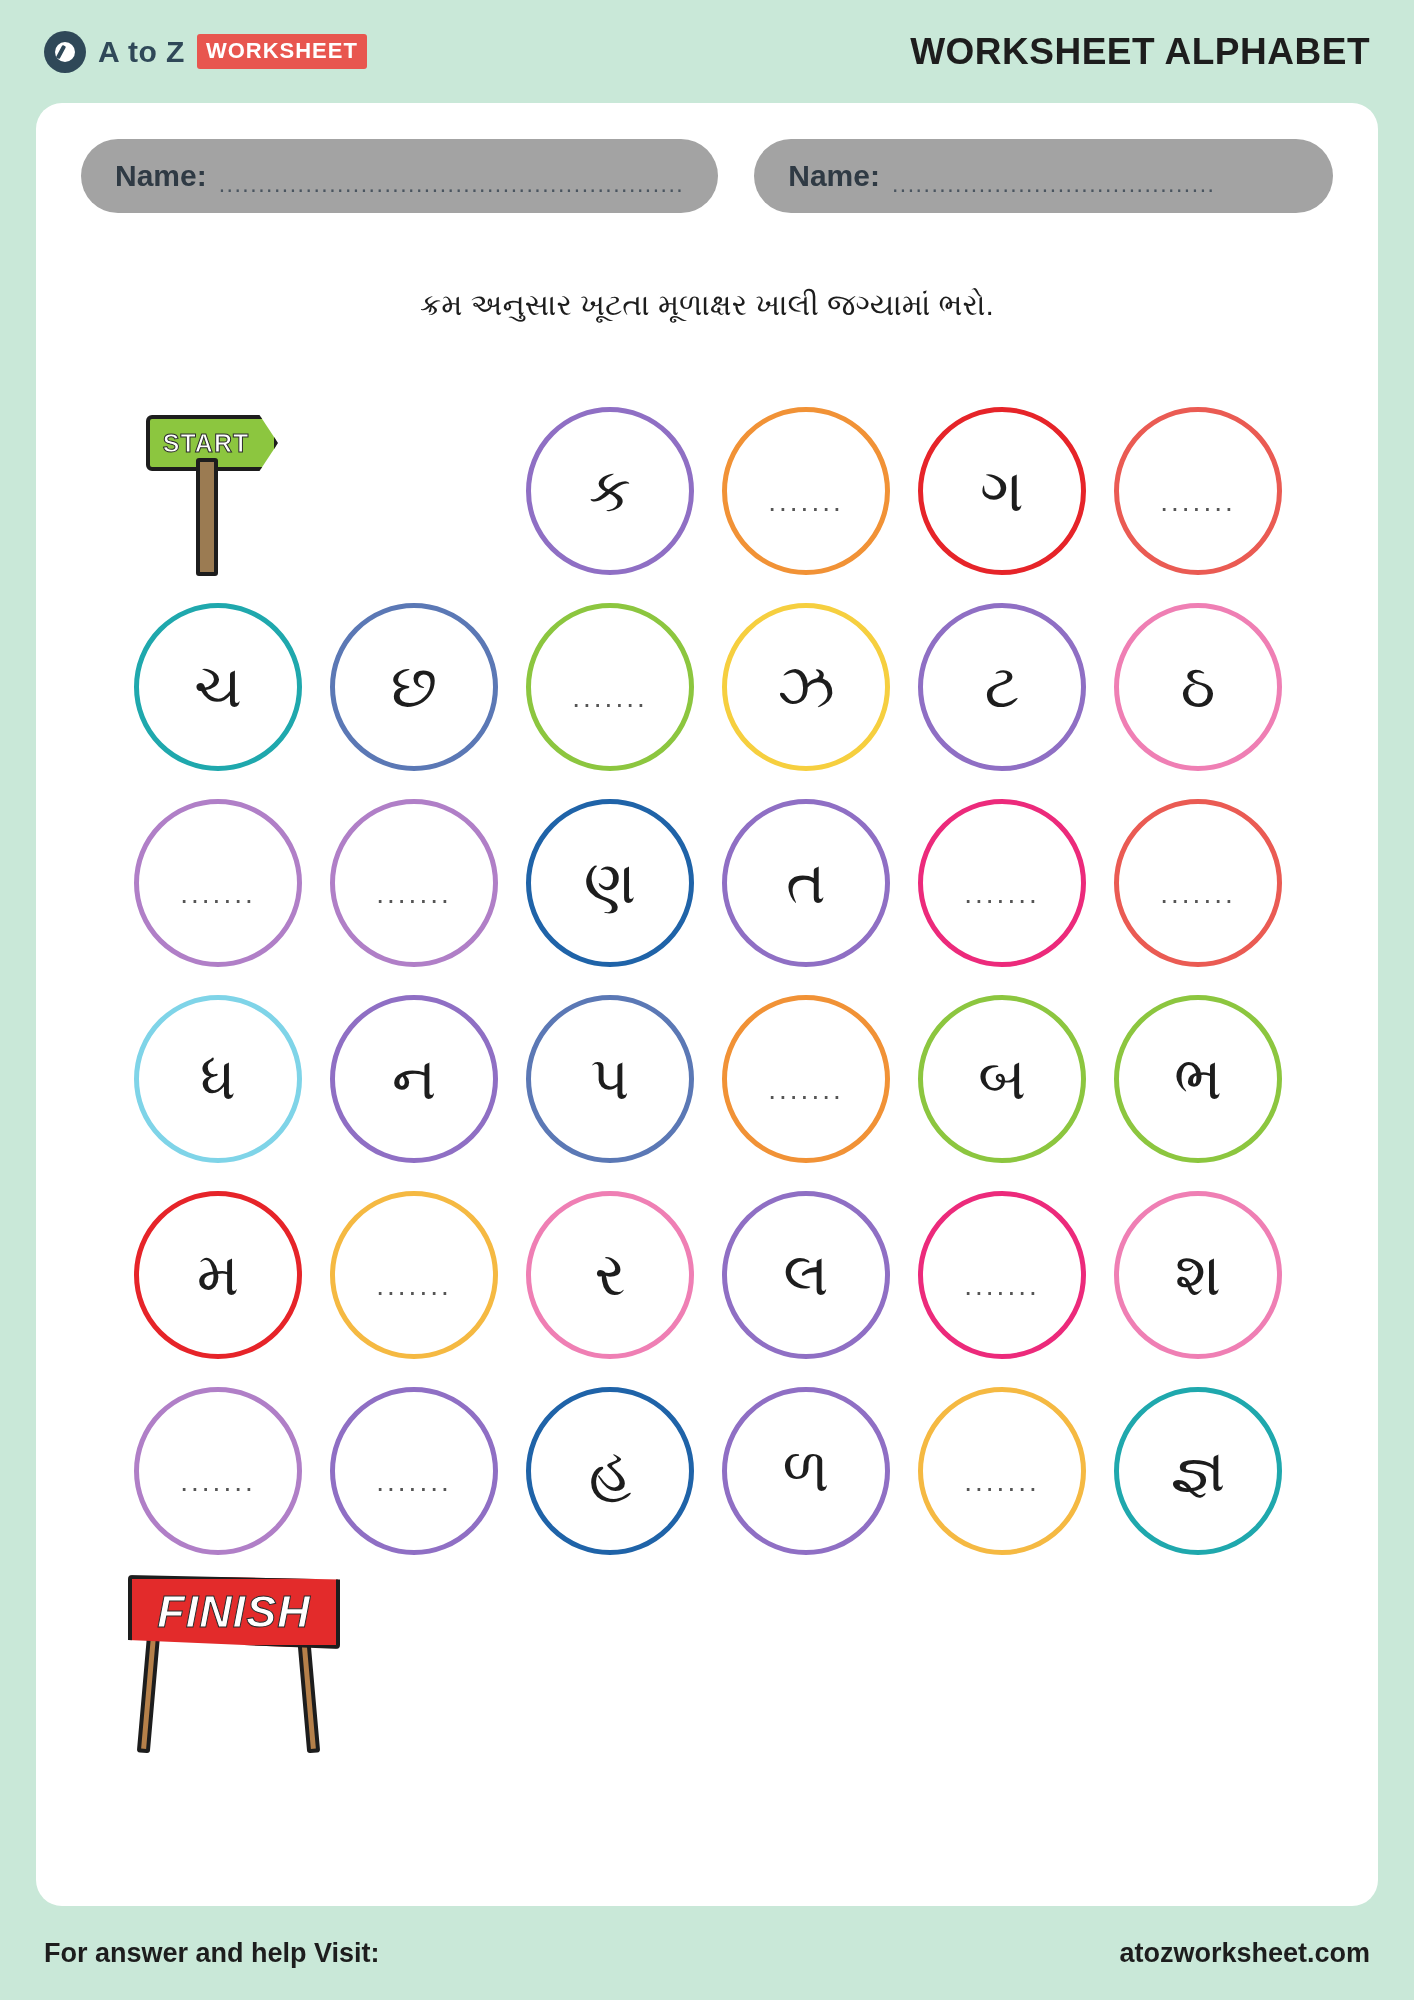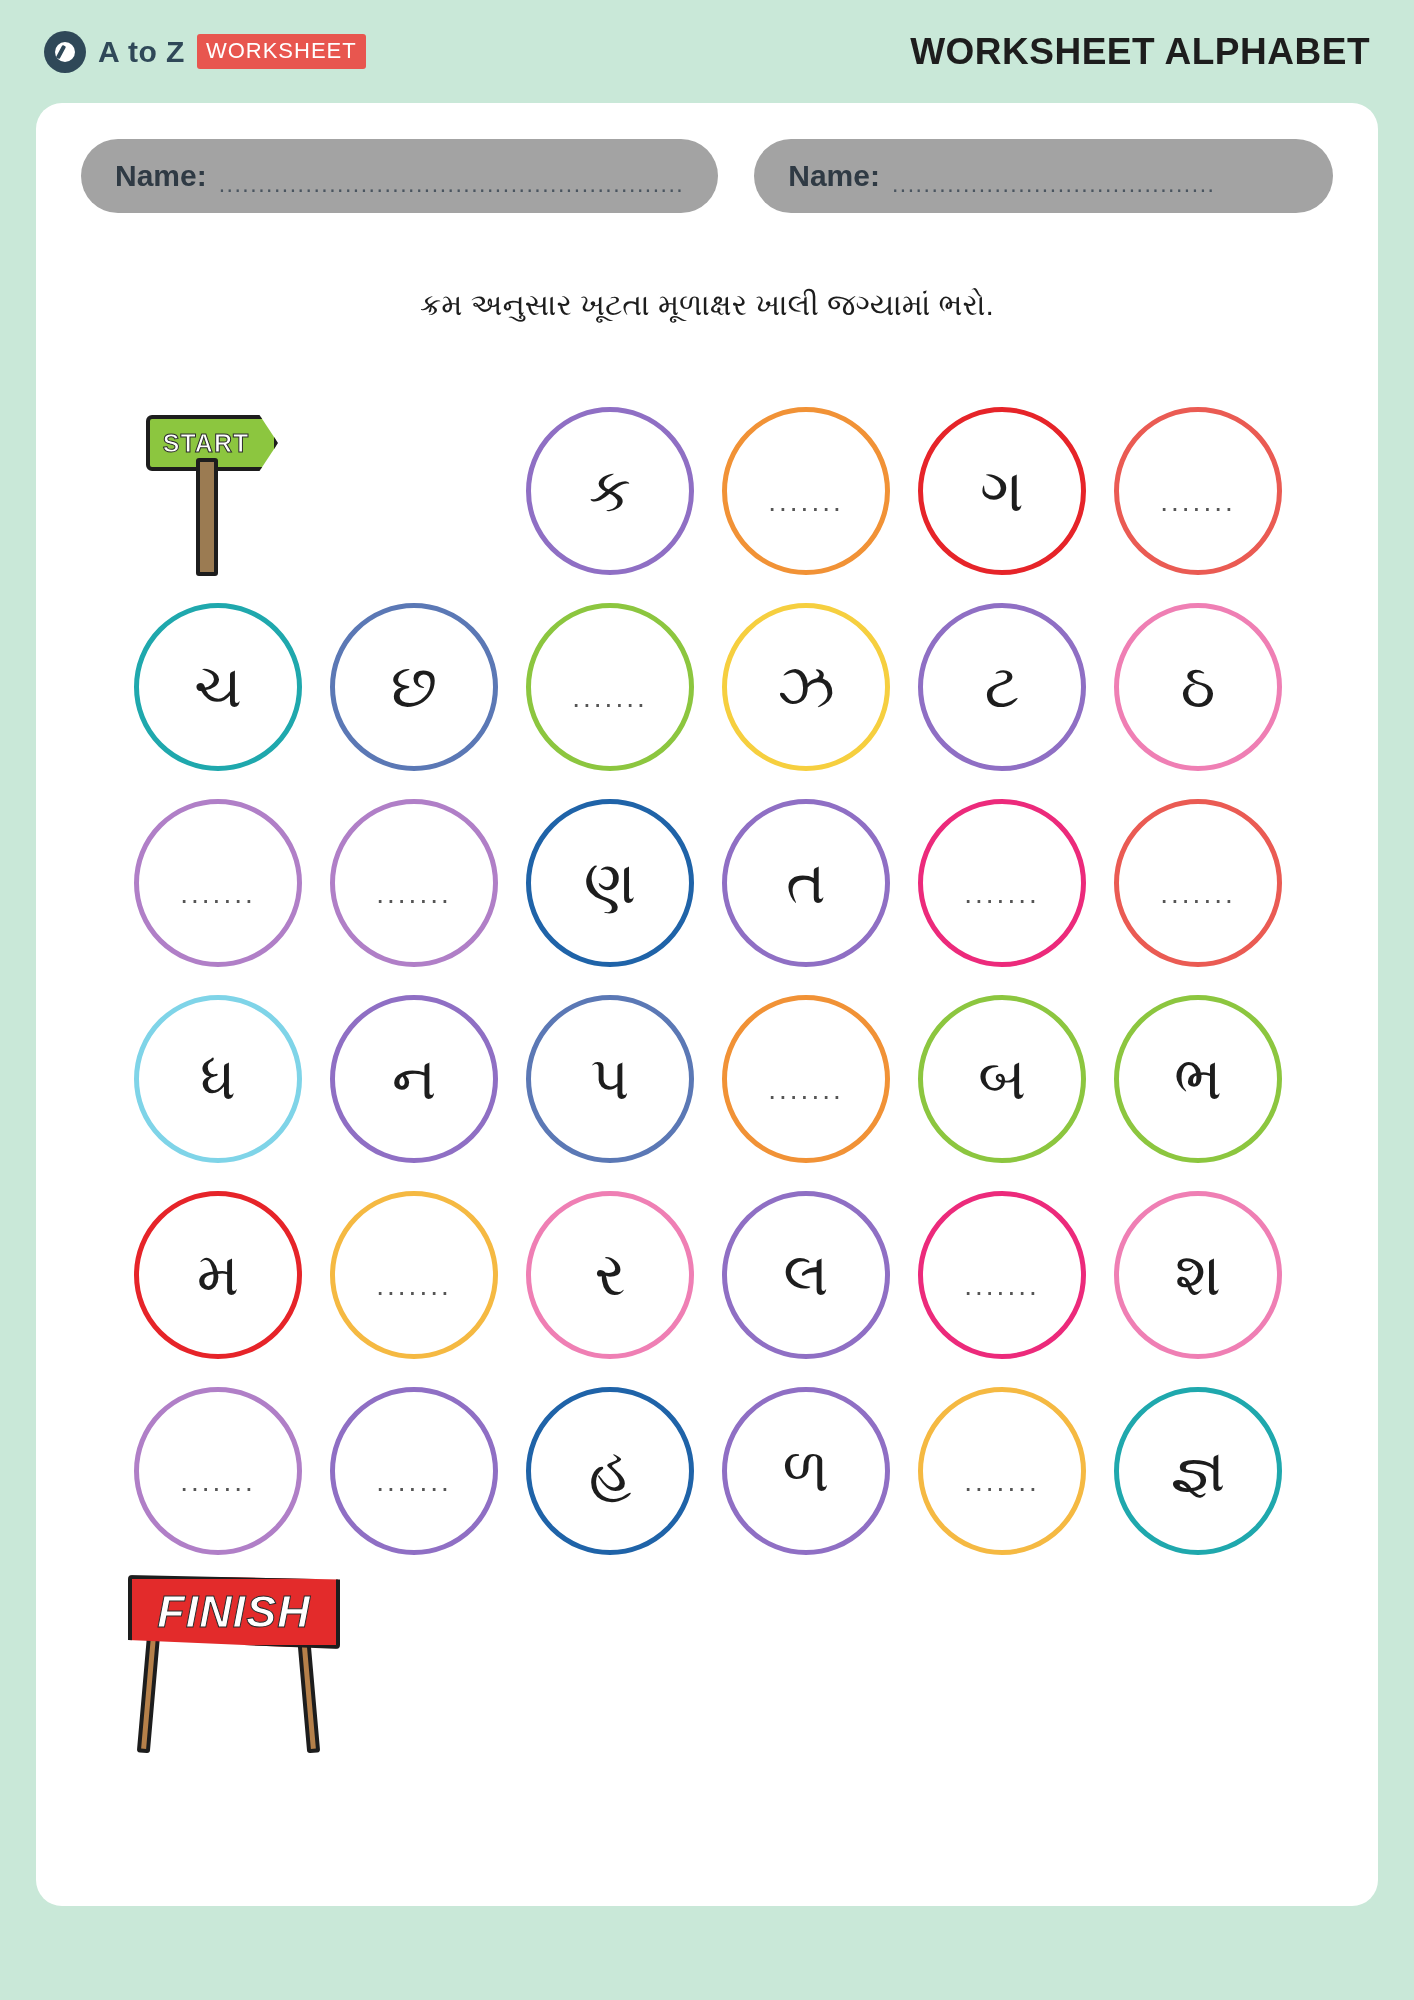--- a/index.html
+++ b/index.html
@@ -62,21 +62,21 @@
   .brand-atoz {
     font-size: 30px;
     font-weight: bold;
     color: #2f4858;
     letter-spacing: 0.5px;
   }
   .brand-ws {
     background: #e8564f;
     color: #ffffff;
     font-size: 22px;
-    font-weight: normal;
+    font-weight: bold;
     padding: 4px 9px 5px 9px;
     border-radius: 3px;
     letter-spacing: 1px;
   }
   .header-title {
     font-size: 37px;
     font-weight: bold;
     color: #1d1d1d;
     letter-spacing: 0.5px;
   }
@@ -418,14 +418,18 @@
           </div>
         </div>
         <div class="cell"></div>
         <div class="cell"></div>
         <div class="cell"></div>
         <div class="cell"></div>
       </div>
 
   </div>
 
+  <div class="footer">
+    <div class="footer-left">For answer and help Visit:</div>
+    <div class="footer-right">atozworksheet.com</div>
+  </div>
 
 </div>
 
 </body></html>

